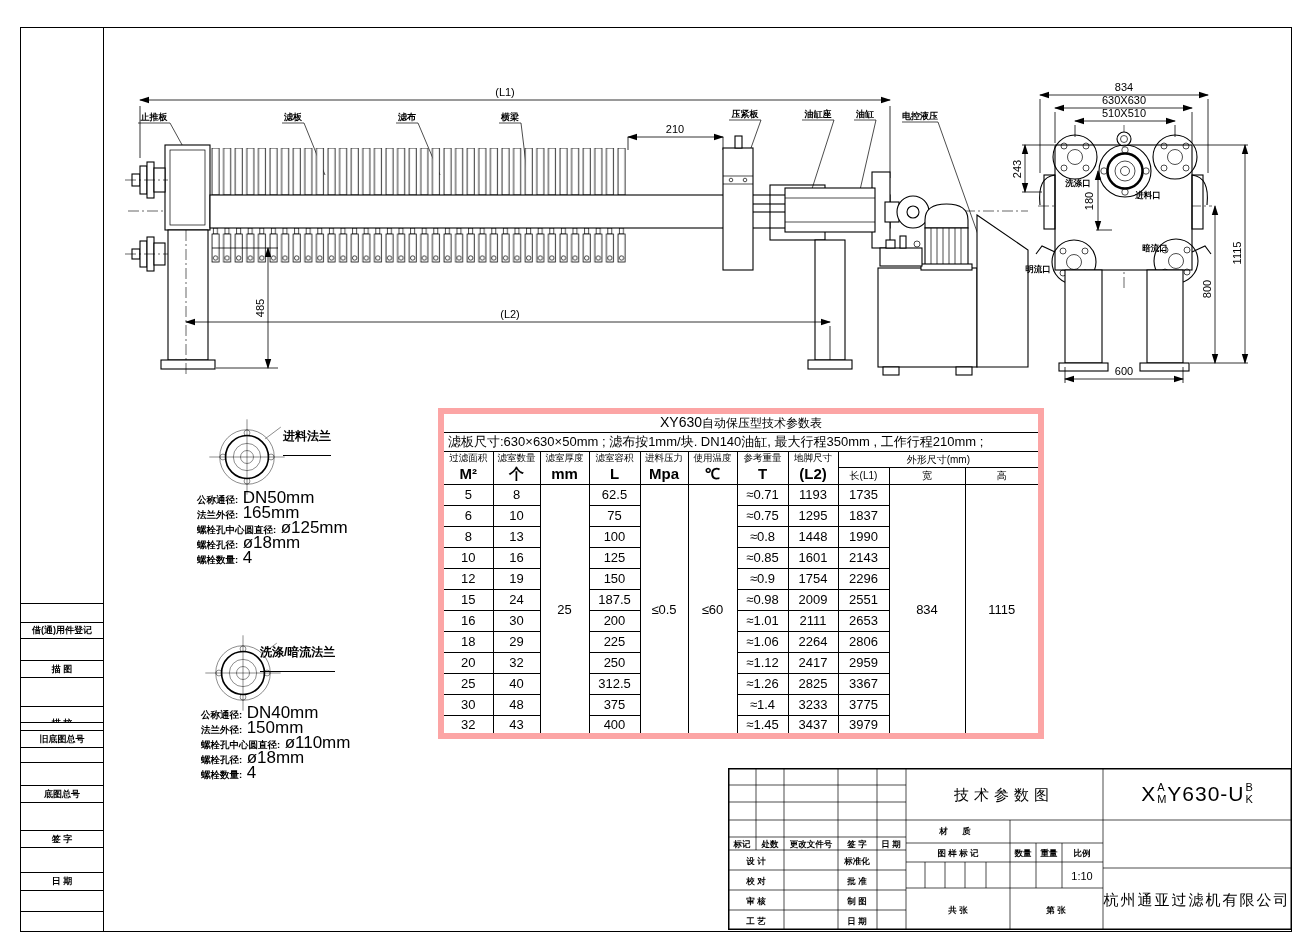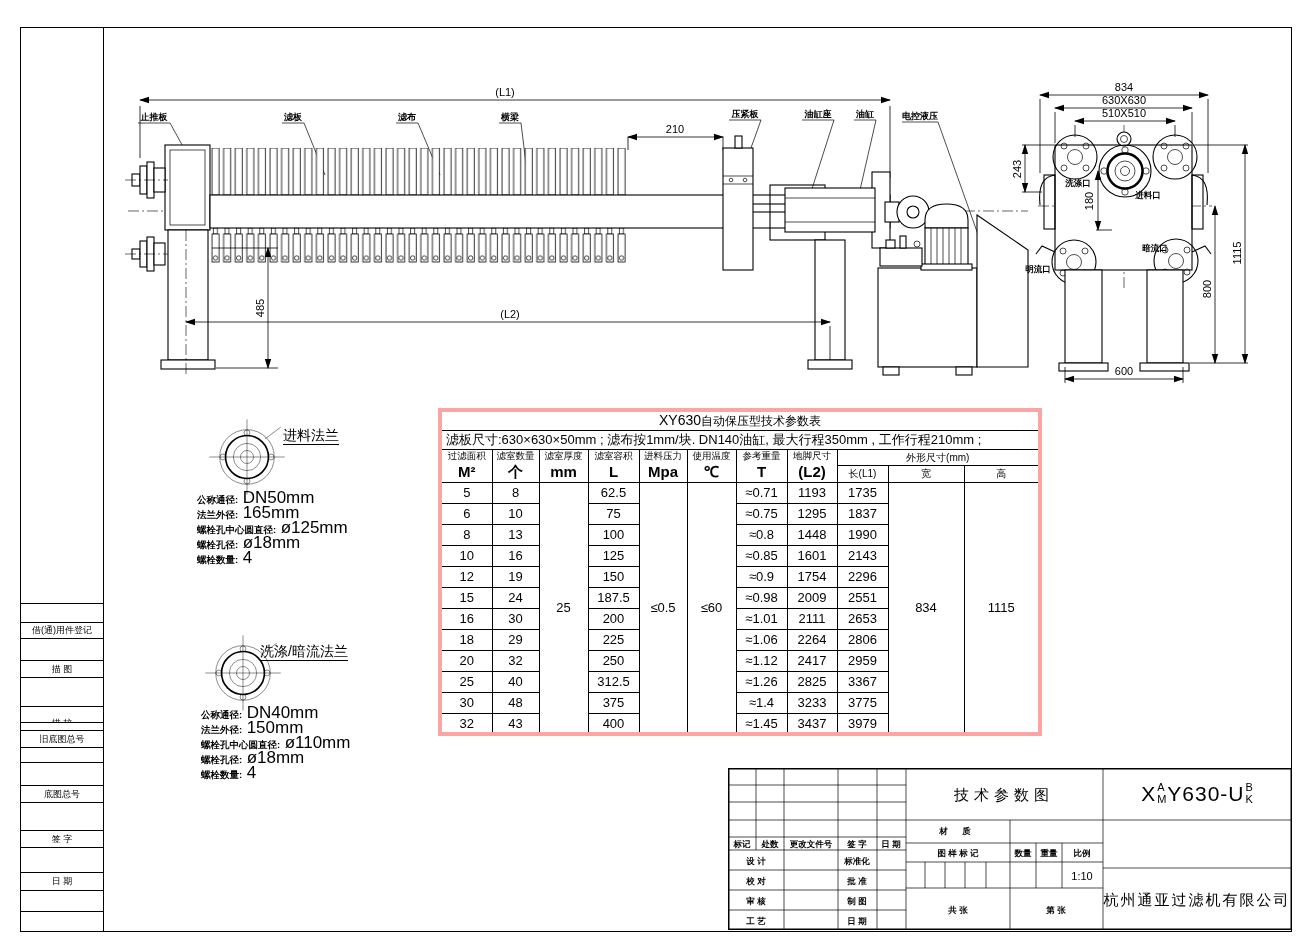--- a/index.html
+++ b/index.html
@@ -2,40 +2,40 @@
 <html><head>
 <meta charset="utf-8">
 <style>
   *{margin:0;padding:0;box-sizing:border-box}
   html,body{width:1306px;height:937px;background:#fff;position:relative;
     font-family:"Liberation Sans",sans-serif;color:#000;overflow:hidden}
   .abs{position:absolute}
   .sheet-border{left:20px;top:27px;width:1272px;height:905px;border:1.5px solid #000}
   .margin-line{left:103px;top:27px;width:1px;height:905px;background:#000}
   .lmbox{left:20px;width:84px;border:1px solid #000;display:flex;align-items:center;
-    justify-content:center;font-size:9px;font-weight:normal;background:#fff;text-align:right;line-height:1}
+    justify-content:center;font-size:9px;font-weight:bold;background:#fff;text-align:right;line-height:1}
   svg{position:absolute;overflow:visible}
   svg text{font-family:"Liberation Sans",sans-serif;fill:#000}
   .t9{font-size:9px;font-weight:bold}
   .t8{font-size:8.5px;font-weight:bold}
   .dim{font-size:11px;font-weight:400}
   .ln{stroke:#000;stroke-width:1.1;fill:none}
   .lnF{stroke:#000;stroke-width:1.1;fill:#fff}
   .thin{stroke:#000;stroke-width:.7;fill:none}
   .dimln{stroke:#000;stroke-width:.8;fill:none}
   .cl{stroke:#000;stroke-width:.6;fill:none;stroke-dasharray:11 3 2 3}
   .bold-c{stroke:#000;stroke-width:2.5;fill:none}
   
-  .flange-label{font-size:14px;font-weight:normal;border-bottom:1px solid #000;padding-bottom:1px}
+  .flange-label{font-size:12px;font-weight:bold;border-bottom:1px solid #000;padding-bottom:12px}
   .spec{height:15px;white-space:nowrap}
   .sl{font-size:9.5px;font-weight:bold}
   .sv{font-size:17px}
   
   .param-table{position:absolute;left:438px;top:408px;border-collapse:collapse;table-layout:fixed;
-    width:600px;background:#fff;border:4px solid #fca5a5}
+    width:600px;background:#fff;border:6px solid #fca5a5}
   .param-table td,.param-table th{border:1px solid #000;text-align:center;vertical-align:middle;
     padding:0;overflow:hidden;font-weight:normal}
   .tt{height:20px;font-size:12px;font-weight:bold}
   .tt .big{font-size:14px;font-weight:normal}
   .st{height:17px;font-size:13px;font-weight:bold;text-align:left !important;padding-left:4px !important}
   .hd{font-size:9.5px;font-weight:bold;line-height:1.3}
   .hd .unit{font-weight:bold;font-size:15px}
   .hs{height:16px;font-size:10px;font-weight:bold}
   .param-table td.v{font-size:13px;height:21px}
   

